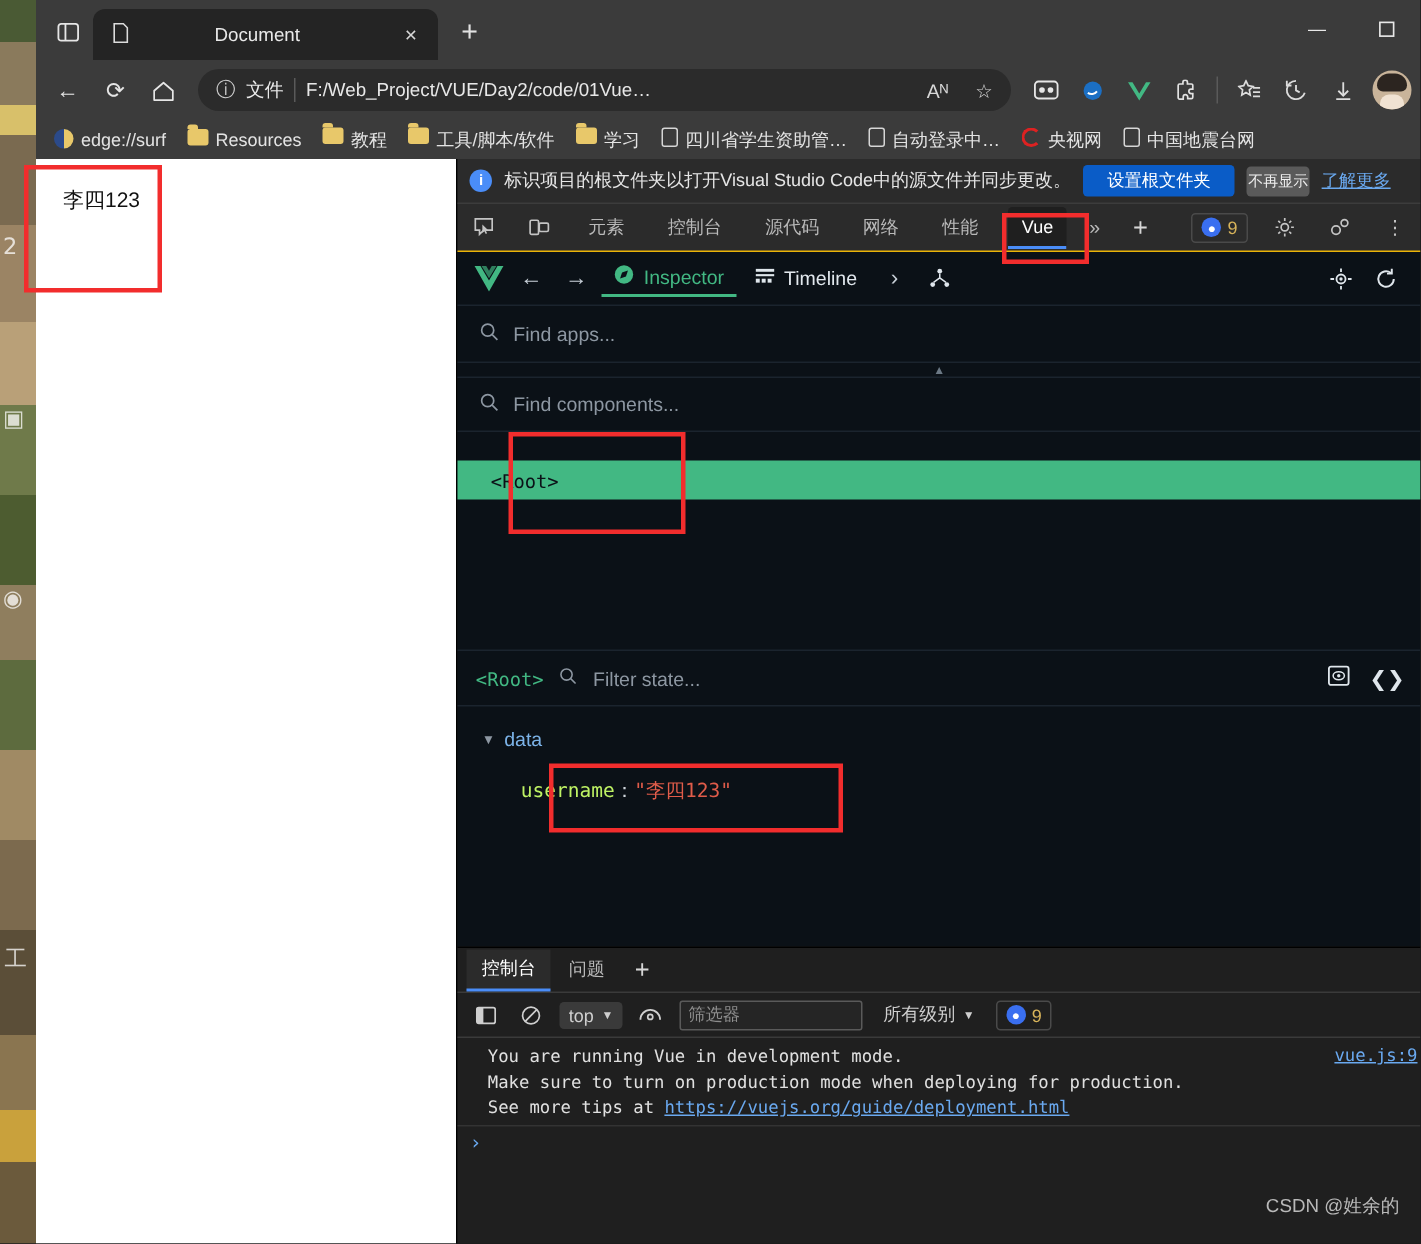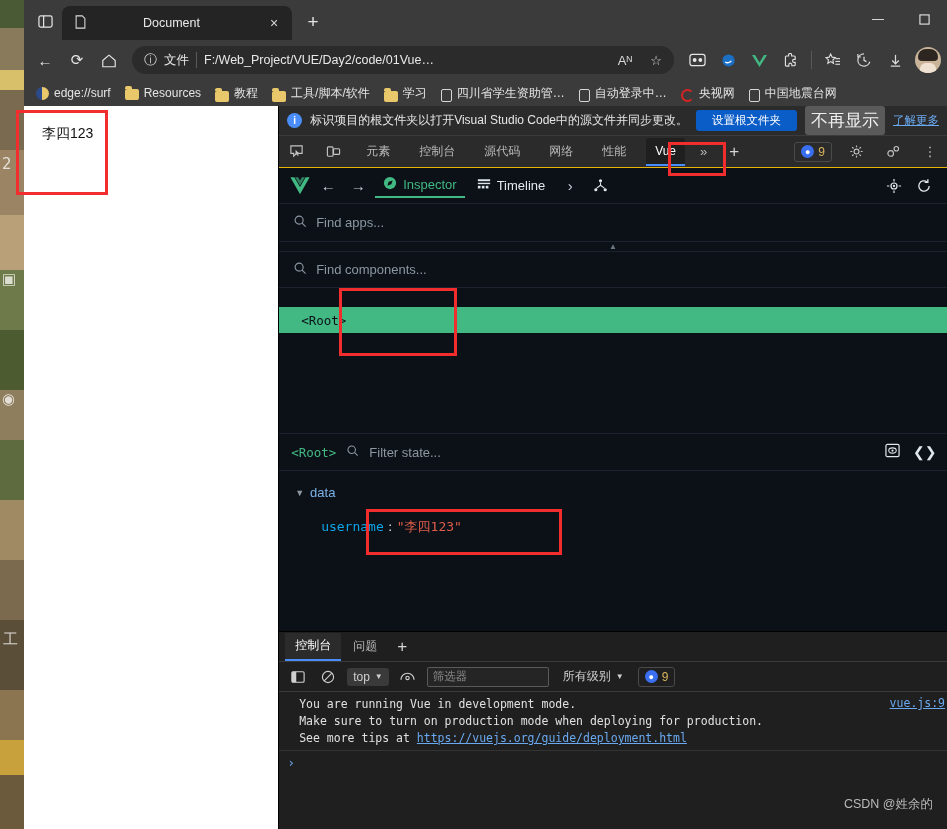--- a/index.html
+++ b/index.html
@@ -89,21 +89,21 @@
     background:#c9b49a; display:flex; align-items:flex-end; justify-content:center;
     margin-left:4px; position:relative; }
   .avatar::before { content:""; position:absolute; top:2px; left:3px; right:3px; height:12px;
     background:#2c2520; border-radius:8px 8px 4px 4px; }
   .avatar::after { content:""; position:absolute; bottom:0; left:5px; right:5px; height:10px;
     background:#f0e2d2; border-radius:6px 6px 0 0; }
 
   
   .bookmarks { height:26px; background:#3b3b3b; display:flex; align-items:center;
     gap:2px; padding:0 6px; overflow:hidden; }
-  .bm { display:flex; align-items:flex-end; gap:5px; padding:2px 6px; border-radius:4px;
+  .bm { display:flex; align-items:flex-start; gap:5px; padding:2px 6px; border-radius:4px;
     color:#e4e4e4; font-size:12px; white-space:nowrap; }
   .bm-folder { width:14px; height:11px; background:#e8c86a; border-radius:2px; position:relative; flex:none;}
   .bm-folder::before { content:""; position:absolute; top:-3px; left:0; width:7px; height:3px;
     background:#e8c86a; border-radius:2px 2px 0 0; }
   .bm-page { width:11px; height:13px; border:1.4px solid #d6d6d6; border-radius:2px; flex:none;}
   .bm-edge { width:13px; height:13px; border-radius:50%;
     background:linear-gradient(90deg,#2b4a8a 50%, #e8c86a 50%); flex:none; }
   .bm-cctv { width:13px; height:13px; border-radius:50%; border:2.5px solid #d22; 
     border-right-color:transparent; flex:none; }
 
@@ -120,22 +120,22 @@
     border-left:1px solid #000; }
 
   .dt-notice { height:30px; background:#2b2b2b; display:flex; align-items:center;
     gap:8px; padding:0 8px; font-size:12px; color:#e6e6e6; border-bottom:1px solid #3c3c3c;}
   .dt-notice .ic-info { width:15px; height:15px; border-radius:50%; background:#4a8df8;
     color:#fff; font-size:10px; display:flex; align-items:center; justify-content:center;
     font-weight:bold; flex:none;}
   .dt-notice .ntx { white-space:nowrap; overflow:hidden; }
   .btn-blue { background:#0a5cc7; color:#fff; border-radius:3px; padding:3px 16px;
     font-size:11.5px; white-space:nowrap; flex:none;}
-  .btn-grey { background:#5a5a5a; color:#eee; border-radius:3px; padding:3px 6px;
-    font-size:17px; white-space:nowrap; flex:none;}
+  .btn-grey { background:#5a5a5a; color:#eee; border-radius:3px; padding:3px 1px;
+    font-size:10px; white-space:nowrap; flex:none;}
   .link-blue { color:#6aa9f0; font-size:11.5px; text-decoration:underline; white-space:nowrap; flex:none;}
 
   .dt-tabs { height:32px; background:#2b2b2b; display:flex; align-items:center;
     padding:0 4px; gap:11px; border-bottom:1px solid #eab308; position:relative; }
   .dt-ic { width:26px; height:24px; display:flex; align-items:center; justify-content:center;
     color:#c4c4c4; }
   .dt-tab { padding:0 9px; height:28px; display:flex; align-items:center;
     color:#b9b9b9; font-size:12px; white-space:nowrap; border-radius:3px 3px 0 0;}
   .dt-tab.active { color:#fff; background:#1f1f1f; border-bottom:2px solid #4a8df8; }
   .dt-tabs .chev { color:#b9b9b9; padding:0 4px; font-size:13px; }
@@ -178,21 +178,21 @@
     border-top:1px solid #1b242e; border-bottom:1px solid #1b242e; }
   .state-head .root-tag { color:#42b883; font-family:"DejaVu Sans Mono", monospace; font-size:12.5px;}
   .state-head .flt { color:#8d97a2; font-size:13px; }
   .state-head .sspacer { flex:1; }
   .state-head .sic { color:#dfe6ec; font-size:14px; width:22px; text-align:center;}
 
   .state-body { flex:1; padding:14px 0 0 16px; position:relative; min-height:0; }
   .state-key-row { display:flex; align-items:center; gap:6px; color:#7cb3e8; font-size:13px; }
   .tri { color:#8d97a2; font-size:9px; }
   .prop { font-family:"DejaVu Sans Mono", monospace; font-size:13px; white-space:nowrap;}
-  .prop .pk { color:#0ea5e9;margin-top:36px; }
+  .prop .pk { color:#bef264;margin-top:36px; }
   .prop .pc { color:#cfd6dc; }
   .prop .pv { color:#e05c4a; }
 
   
   .console { height:198px; background:#1f1f1f; border-top:1px solid #000;
     display:flex; flex-direction:column; }
   .con-tabs { height:30px; display:flex; align-items:center; padding:0 6px; gap:2px;
     border-bottom:1px solid #3a3a3a; }
   .con-tab { height:28px; display:flex; align-items:center; padding:0 10px; font-size:12px;
     color:#b9b9b9; }

